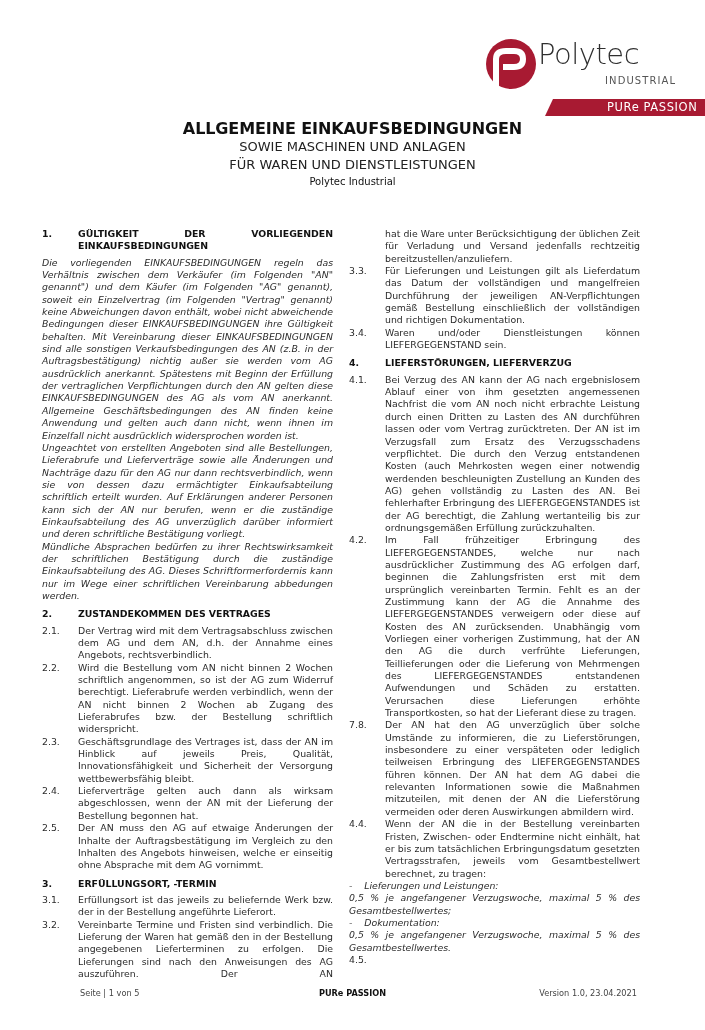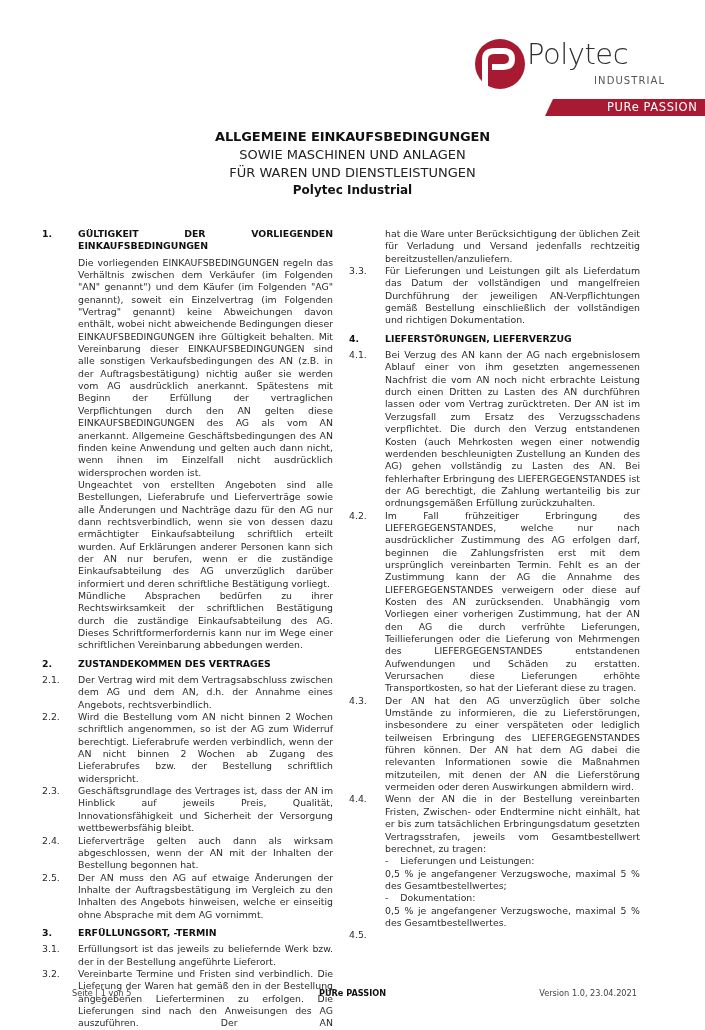--- a/index.html
+++ b/index.html
@@ -1,45 +1,45 @@
 <!DOCTYPE html>
 <html><head>
 <meta charset="utf-8">
 <style>
   html, body { margin: 0; padding: 0; background: #ffffff; }
   body { width: 705px; height: 1030px; position: relative; overflow: hidden;
          font-family: "DejaVu Sans", sans-serif; color: #2b2b2b; }
-  .logo { position: absolute; left: 473px; top: 37px; width: 210px; height: 80px; }
+  .logo { position: absolute; left: 484px; top: 37px; width: 210px; height: 80px; }
   .logo-mark { position: absolute; left: 0; top: 0; }
   .logo-name { position: absolute; left: 54px; top: 0px; font-family: "DejaVu Sans", sans-serif;
                font-size: 29px; color: #2f2f2f; letter-spacing: -0.5px; font-weight: 300; }
   .logo-sub { position: absolute; left: 121px; top: 38px; font-size: 10px; letter-spacing: 1.1px; color: #555; }
   .slogan-bar { position: absolute; left: 545px; top: 99px; width: 160px; height: 17px; background: #a81a32;
                 clip-path: polygon(8px 0, 100% 0, 100% 100%, 0 100%); }
   .slogan-text { position: absolute; left: 62px; top: 1px; color: #fff; font-size: 11.5px; letter-spacing: 0.6px; white-space: nowrap; }
 
   .title-block { position: absolute; left: 0; top: 119px; width: 705px; text-align: center; }
-  .t1 { font-weight: bold; font-size: 13px; color: #111; line-height: 19px; letter-spacing: -0.1px; margin-top: 8px; }
+  .t1 { font-weight: bold; font-size: 16px; color: #111; line-height: 19px; letter-spacing: -0.1px; }
   .t2 { font-size: 13px; color: #222; line-height: 18px; }
-  .t3 { font-weight: bold; font-size: 12px; color: #111; line-height: 16px; }
+  .t3 { font-weight: normal; font-size: 10px; color: #111; line-height: 16px; }
 
   .col { position: absolute; top: 228px; font-size: 9.35px; line-height: 12.35px; }
   .col-left { left: 42px; width: 291px; }
   .col-right { left: 349px; width: 291px; }
   .para { display: flex; }
   .num { width: 36px; flex: 0 0 36px; }
   .txt { flex: 1; text-align: justify; }
   .sec { display: flex; font-weight: bold; margin-top: 6px; margin-bottom: 4px; color: #111; }
   .sec .txt { text-align: left; }
   .sec.first { margin-top: 0; }
   .sec-justify .txt { text-align: justify; text-align-last: justify; }
-  .cont { margin-left: 36px; text-align: justify; }
+  .cont { text-align: justify; font-style: italic; }
 
   .footer { position: absolute; top: 988px; left: 0; width: 705px; font-size: 8.2px; color: #444; }
-  .f-left { position: absolute; left: 72px; }
+  .f-left { position: absolute; left: 80px; }
   .f-mid { position: absolute; left: 0; width: 705px; text-align: center; font-weight: bold; color: #111; }
   .f-right { position: absolute; right: 68px; }
 </style>
 </head>
 <body>
 
 <div class="logo">
   <svg class="logo-mark" width="54" height="54" viewBox="0 0 54 54">
     <circle cx="27" cy="27" r="25" fill="#a81a32"></circle>
     <path d="M9 50 L9 22 Q9 11 22 11 L30 11 Q42 11 42 22 Q42 33 30 33 L19 33 L19 27 L30 27 Q36 27 36 22 Q36 17 30 17 L22 17 Q15 17 15 22 L15 50 Z" fill="#ffffff"></path>
@@ -78,21 +78,21 @@
   <div class="para">
     <span class="num">2.2.</span>
     <span class="txt">Wird die Bestellung vom AN nicht binnen 2 Wochen schriftlich angenommen, so ist der AG zum Widerruf berechtigt. Lieferabrufe werden verbindlich, wenn der AN nicht binnen 2 Wochen ab Zugang des Lieferabrufes bzw. der Bestellung schriftlich widerspricht.</span>
   </div>
   <div class="para">
     <span class="num">2.3.</span>
     <span class="txt">Geschäftsgrundlage des Vertrages ist, dass der AN im Hinblick auf jeweils Preis, Qualität, Innovationsfähigkeit und Sicherheit der Versorgung wettbewerbsfähig bleibt.</span>
   </div>
   <div class="para">
     <span class="num">2.4.</span>
-    <span class="txt">Lieferverträge gelten auch dann als wirksam abgeschlossen, wenn der AN mit der Inhalten der Bestellung begonnen hat.</span>
+    <span class="txt">Lieferverträge gelten auch dann als wirksam abgeschlossen, wenn der AN mit der Lieferung der Bestellung begonnen hat.</span>
   </div>
   <div class="para">
     <span class="num">2.5.</span>
     <span class="txt">Der AN muss den AG auf etwaige Änderungen der Inhalte der Auftragsbestätigung im Vergleich zu den Inhalten des Angebots hinweisen, welche er einseitig ohne Absprache mit dem AG vornimmt.</span>
   </div>
 
   <div class="sec">
     <span class="num">3.</span>
     <span class="txt">ERFÜLLUNGSORT, -TERMIN</span>
   </div>
@@ -108,35 +108,39 @@
 
 <div class="col col-right">
   <div class="para">
     <span class="num"></span>
     <span class="txt">hat die Ware unter Berücksichtigung der üblichen Zeit für Verladung und Versand jedenfalls rechtzeitig bereitzustellen/anzuliefern.</span>
   </div>
   <div class="para">
     <span class="num">3.3.</span>
     <span class="txt">Für Lieferungen und Leistungen gilt als Lieferdatum das Datum der vollständigen und mangelfreien Durchführung der jeweiligen AN-Verpflichtungen gemäß Bestellung einschließlich der vollständigen und richtigen Dokumentation.</span>
   </div>
+  <div class="para">
+    <span class="num">3.4.</span>
+    <span class="txt">Waren und/oder Dienstleistungen können LIEFERGEGENSTAND sein.</span>
+  </div>
 
   <div class="sec">
     <span class="num">4.</span>
     <span class="txt">LIEFERSTÖRUNGEN, LIEFERVERZUG</span>
   </div>
   <div class="para">
     <span class="num">4.1.</span>
     <span class="txt">Bei Verzug des AN kann der AG nach ergebnislosem Ablauf einer von ihm gesetzten angemessenen Nachfrist die vom AN noch nicht erbrachte Leistung durch einen Dritten zu Lasten des AN durchführen lassen oder vom Vertrag zurücktreten. Der AN ist im Verzugsfall zum Ersatz des Verzugsschadens verpflichtet. Die durch den Verzug entstandenen Kosten (auch Mehrkosten wegen einer notwendig werdenden beschleunigten Zustellung an Kunden des AG) gehen vollständig zu Lasten des AN. Bei fehlerhafter Erbringung des LIEFERGEGENSTANDES ist der AG berechtigt, die Zahlung wertanteilig bis zur ordnungsgemäßen Erfüllung zurückzuhalten.</span>
   </div>
   <div class="para">
     <span class="num">4.2.</span>
     <span class="txt">Im Fall frühzeitiger Erbringung des LIEFERGEGENSTANDES, welche nur nach ausdrücklicher Zustimmung des AG erfolgen darf, beginnen die Zahlungsfristen erst mit dem ursprünglich vereinbarten Termin. Fehlt es an der Zustimmung kann der AG die Annahme des LIEFERGEGENSTANDES verweigern oder diese auf Kosten des AN zurücksenden. Unabhängig vom Vorliegen einer vorherigen Zustimmung, hat der AN den AG die durch verfrühte Lieferungen, Teillieferungen oder die Lieferung von Mehrmengen des LIEFERGEGENSTANDES entstandenen Aufwendungen und Schäden zu erstatten. Verursachen diese Lieferungen erhöhte Transportkosten, so hat der Lieferant diese zu tragen.</span>
   </div>
   <div class="para">
-    <span class="num">4.3.</span>
+    <span class="num">7.8.</span>
     <span class="txt">Der AN hat den AG unverzüglich über solche Umstände zu informieren, die zu Lieferstörungen, insbesondere zu einer verspäteten oder lediglich teilweisen Erbringung des LIEFERGEGENSTANDES führen können. Der AN hat dem AG dabei die relevanten Informationen sowie die Maßnahmen mitzuteilen, mit denen der AN die Lieferstörung vermeiden oder deren Auswirkungen abmildern wird.</span>
   </div>
   <div class="para">
     <span class="num">4.4.</span>
     <span class="txt">Wenn der AN die in der Bestellung vereinbarten Fristen, Zwischen- oder Endtermine nicht einhält, hat er bis zum tatsächlichen Erbringungsdatum gesetzten Vertragsstrafen, jeweils vom Gesamtbestellwert berechnet, zu tragen:</span>
   </div>
   <div class="cont" style="white-space: pre;">-    Lieferungen und Leistungen:</div>
   <div class="cont">0,5 % je angefangener Verzugswoche, maximal 5 % des Gesamtbestellwertes;</div>
   <div class="cont" style="white-space: pre;">-    Dokumentation:</div>
   <div class="cont">0,5 % je angefangener Verzugswoche, maximal 5 % des Gesamtbestellwertes.</div>

